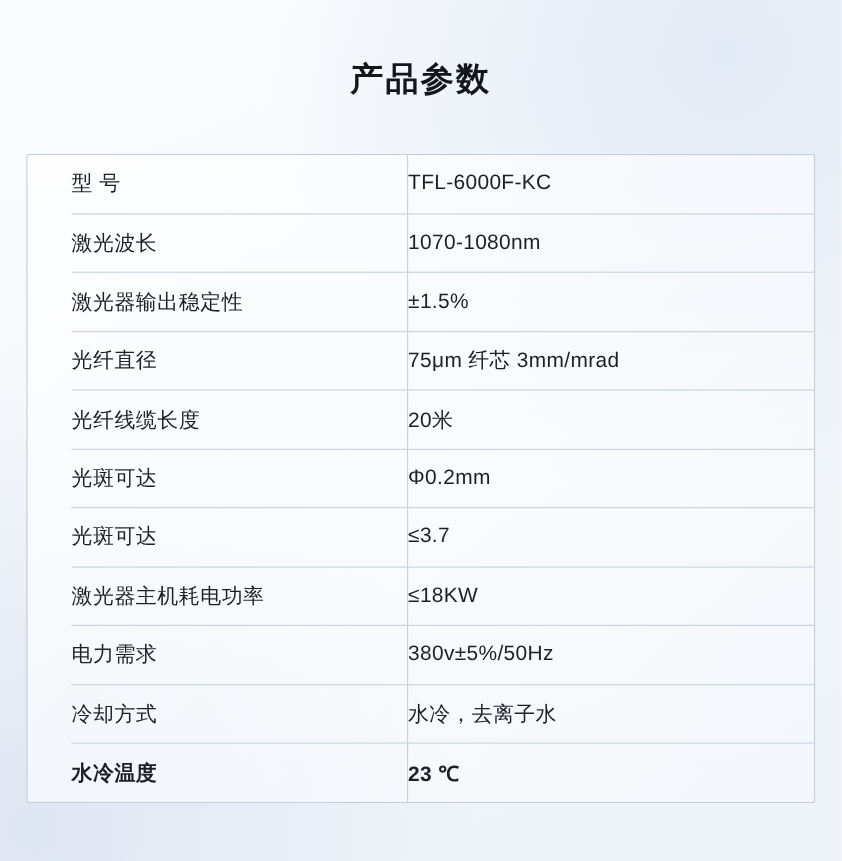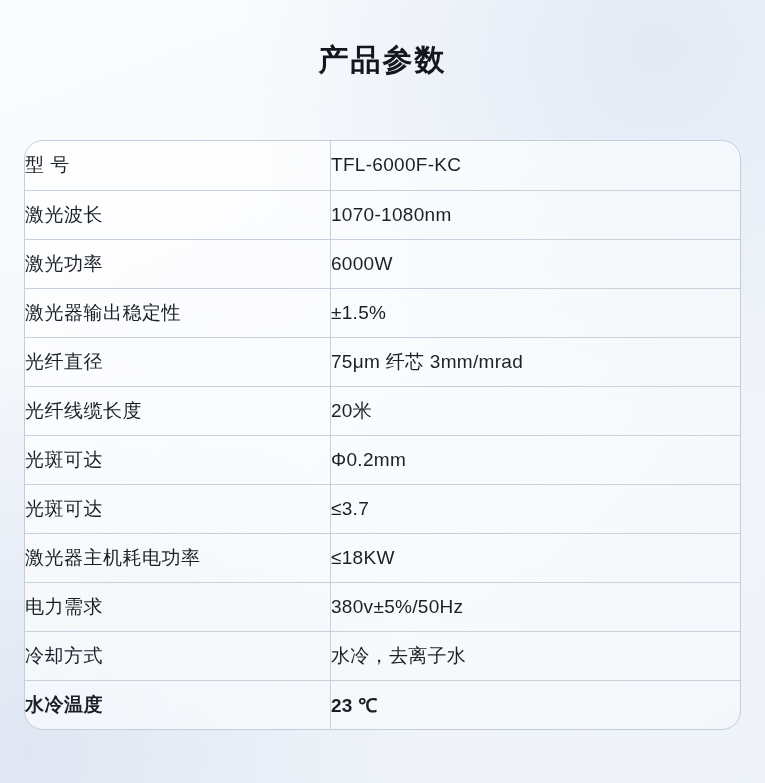--- a/index.html
+++ b/index.html
@@ -17,35 +17,36 @@
     overflow: hidden;
     position: relative;
   }
 
   .page-title {
     text-align: center;
     font-size: 30px;
     font-weight: bold;
     color: #13161b;
     letter-spacing: 2px;
-    padding-top: 40px;
+    padding-top: 52px;
     margin: 0;
   }
 
   .spec-card {
     position: absolute;
     left: 24px;
     top: 140px;
     width: 717px;
     height: 590px;
     border: 1px solid #c3cedd;
-    border-radius: 19px;
+    border-radius: 2px;
     background: linear-gradient(135deg, rgba(255,255,255,0.78) 0%, rgba(248,250,253,0.55) 100%);
     box-sizing: border-box;
     overflow: hidden;
+    padding-left: 40px;
   }
 
   table.spec-table {
     width: 100%;
     height: 100%;
     border-collapse: collapse;
     table-layout: fixed;
   }
 
   table.spec-table tr {
@@ -97,24 +98,20 @@
     <tbody>
       <tr class="first-row">
         <td class="label-cell model-label">型        号</td>
         <td class="value-cell">TFL-6000F-KC</td>
       </tr>
       <tr>
         <td class="label-cell">激光波长</td>
         <td class="value-cell">1070-1080nm</td>
       </tr>
       <tr>
-        <td class="label-cell">激光功率</td>
-        <td class="value-cell">6000W</td>
-      </tr>
-      <tr>
         <td class="label-cell">激光器输出稳定性</td>
         <td class="value-cell">±1.5%</td>
       </tr>
       <tr>
         <td class="label-cell">光纤直径</td>
         <td class="value-cell">75μm 纤芯  3mm/mrad</td>
       </tr>
       <tr>
         <td class="label-cell">光纤线缆长度</td>
         <td class="value-cell">20米</td>

